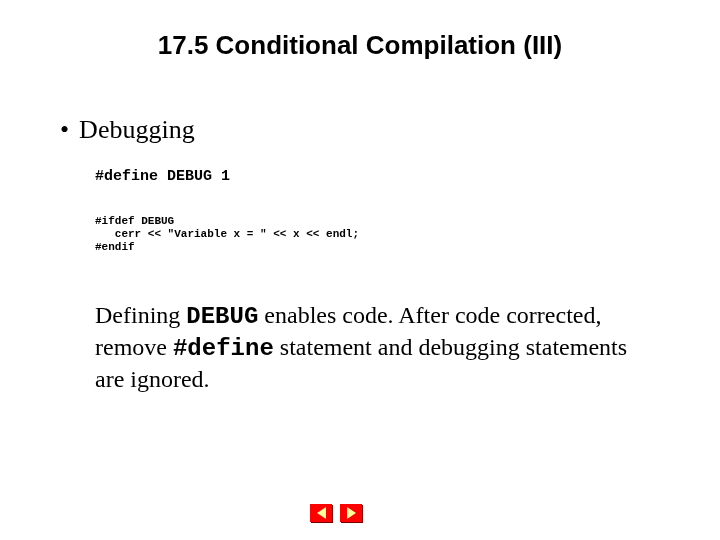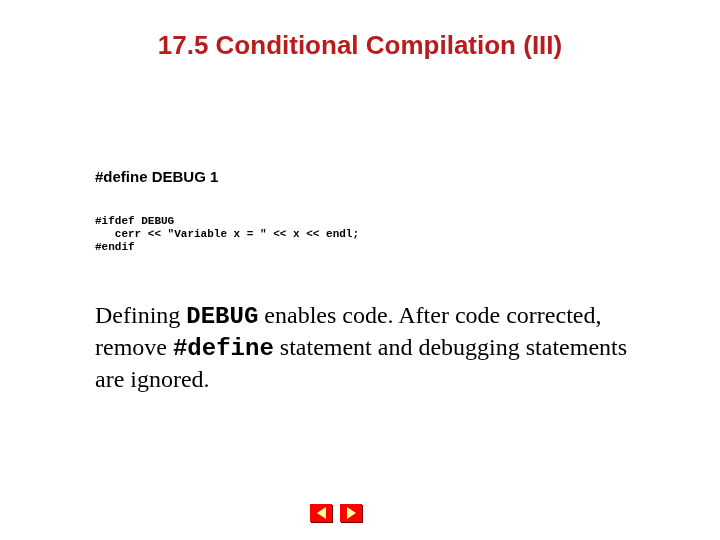--- a/index.html
+++ b/index.html
@@ -20,36 +20,36 @@
   }
   .title {
     position: absolute;
     top: 30px;
     left: 0;
     right: 0;
     text-align: center;
     font-family: Arial, Helvetica, sans-serif;
     font-weight: bold;
     font-size: 26px;
-    color: #b91c1c;
+    color: #000000;
   }
   .bullet {
     position: absolute;
     top: 115px;
     left: 60px;
     font-size: 26px;
   }
   .bullet .dot {
     margin-right: 10px;
   }
   .code1 {
     position: absolute;
     top: 168px;
     left: 95px;
-    font-family: Liberation Sans, sans-serif;
+    font-family: Liberation Mono, monospace;
     font-weight: bold;
     font-size: 15px;
     white-space: pre;
     text-align: right;
   }
   .code2 {
     position: absolute;
     top: 215px;
     left: 95px;
     font-family: "Courier New", Courier, monospace;
@@ -111,20 +111,23 @@
     border-left: 9px solid #ffff99;
   }
 </style>
 </head>
 <body>
 
 <div class="slide">
 
   <div class="title">17.5   Conditional Compilation (III)</div>
 
+  <div class="bullet">
+    <span class="dot">•</span><span>Debugging</span>
+  </div>
 
   <div class="code1">#define DEBUG 1</div>
 
   <div class="code2">#ifdef DEBUG
    cerr &lt;&lt; "Variable x = " &lt;&lt; x &lt;&lt; endl;
 #endif</div>
 
   <div class="explain">
     <span>Defining </span><span class="mono">DEBUG</span><span> enables code.  After code corrected, remove </span><span class="mono">#define</span><span> statement and debugging statements are ignored.</span>
   </div>

